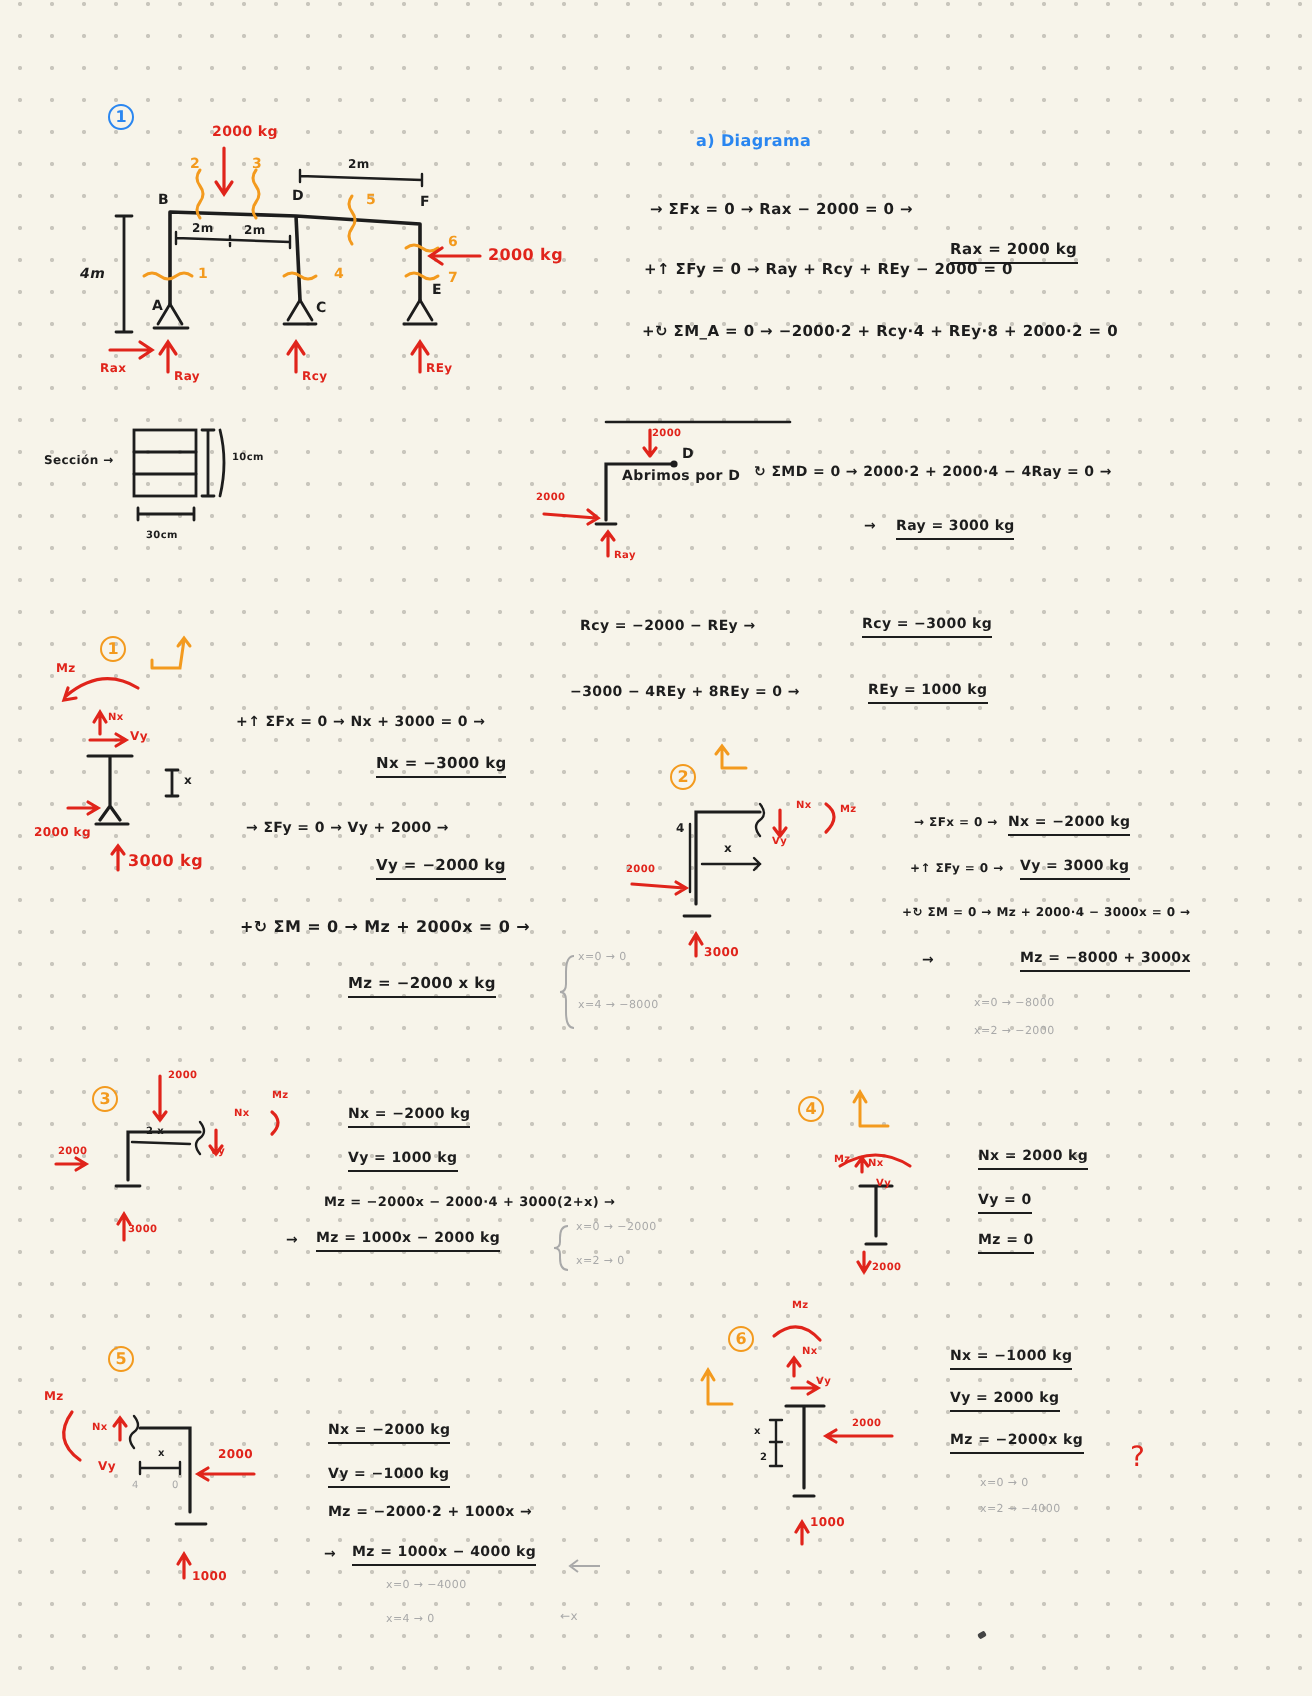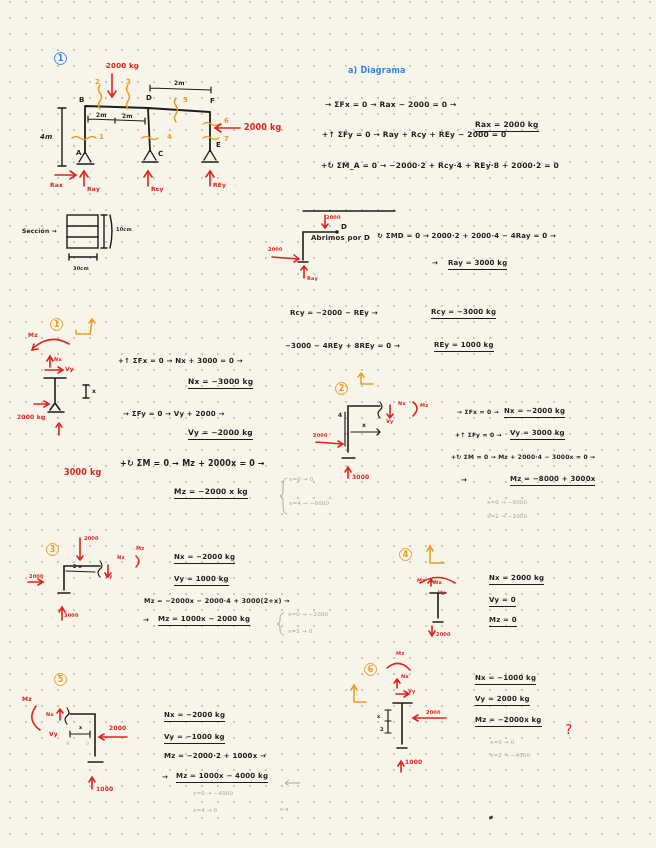--- a/index.html
+++ b/index.html
@@ -195,21 +195,21 @@
 <div class="t u" style="left:431px;top:309px;font-size:7px;">Rcy = −3000 kg</div>
 <div class="t" style="left:285px;top:343px;font-size:7px;">−3000 − 4REy + 8REy = 0 →</div>
 <div class="t u" style="left:434px;top:342px;font-size:7px;">REy = 1000 kg</div>
 
 <div class="num orange" style="left:50px;top:318px;border-color:#f39a1e;">1</div>
 <div class="t red" style="left:28px;top:332px;font-size:6px;">Mz</div>
 <div class="t red" style="left:54px;top:357px;font-size:5px;">Nx</div>
 <div class="t red" style="left:65px;top:366px;font-size:6px;">Vy</div>
 <div class="t" style="left:92px;top:388px;font-size:6px;">x</div>
 <div class="t red" style="left:17px;top:414px;font-size:6px;">2000 kg</div>
-<div class="t red" style="left:64px;top:427px;font-size:8px;margin-top:42px;">3000 kg</div>
+<div class="t red" style="left:64px;top:427px;font-size:8px;">3000 kg</div>
 <div class="t" style="left:118px;top:358px;font-size:7px;">+↑ ΣFx = 0 → Nx + 3000 = 0 →</div>
 <div class="t u" style="left:188px;top:378px;font-size:7.5px;">Nx = −3000 kg</div>
 <div class="t" style="left:123px;top:411px;font-size:7px;">→ ΣFy = 0 → Vy + 2000 →</div>
 <div class="t u" style="left:188px;top:429px;font-size:7.5px;">Vy = −2000 kg</div>
 <div class="t" style="left:120px;top:460px;font-size:8px;">+↻ ΣM = 0 → Mz + 2000x = 0 →</div>
 <div class="t u" style="left:174px;top:488px;font-size:7.5px;">Mz = −2000 x kg</div>
 <div class="t gray" style="left:289px;top:477px;font-size:5.5px;">x=0 → 0</div>
 <div class="t gray" style="left:289px;top:501px;font-size:5.5px;">x=4 → −8000</div>
 
 <div class="num orange" style="left:335px;top:382px;border-color:#f39a1e;">2</div>
@@ -233,21 +233,21 @@
 <div class="num orange" style="left:46px;top:543px;border-color:#f39a1e;">3</div>
 <div class="t red" style="left:84px;top:536px;font-size:5px;">2000</div>
 <div class="t red" style="left:29px;top:574px;font-size:5px;">2000</div>
 <div class="t red" style="left:64px;top:613px;font-size:5px;">3000</div>
 <div class="t" style="left:73px;top:564px;font-size:5px;">2  x</div>
 <div class="t red" style="left:117px;top:555px;font-size:5px;">Nx</div>
 <div class="t red" style="left:105px;top:574px;font-size:5px;">Vy</div>
 <div class="t red" style="left:136px;top:546px;font-size:5px;">Mz</div>
 <div class="t u" style="left:174px;top:554px;font-size:7px;">Nx = −2000 kg</div>
 <div class="t u" style="left:174px;top:576px;font-size:7px;">Vy = 1000 kg</div>
-<div class="t" style="left:144px;top:598px;font-size:6.5px;">Mz = −2000x − 2000·4 + 3000(2+x) →</div>
+<div class="t" style="left:162px;top:598px;font-size:6.5px;">Mz = −2000x − 2000·4 + 3000(2+x) →</div>
 <div class="t" style="left:143px;top:617px;font-size:7px;">→</div>
 <div class="t u" style="left:158px;top:616px;font-size:7px;">Mz = 1000x − 2000 kg</div>
 <div class="t gray" style="left:288px;top:612px;font-size:5.5px;">x=0 → −2000</div>
 <div class="t gray" style="left:288px;top:629px;font-size:5.5px;">x=2 → 0</div>
 
 <div class="num orange" style="left:399px;top:548px;border-color:#f39a1e;">4</div>
 <div class="t red" style="left:417px;top:578px;font-size:5px;">Mz</div>
 <div class="t red" style="left:434px;top:580px;font-size:5px;">Nx</div>
 <div class="t red" style="left:438px;top:590px;font-size:5px;">Vy</div>
 <div class="t red" style="left:436px;top:632px;font-size:5px;">2000</div>

